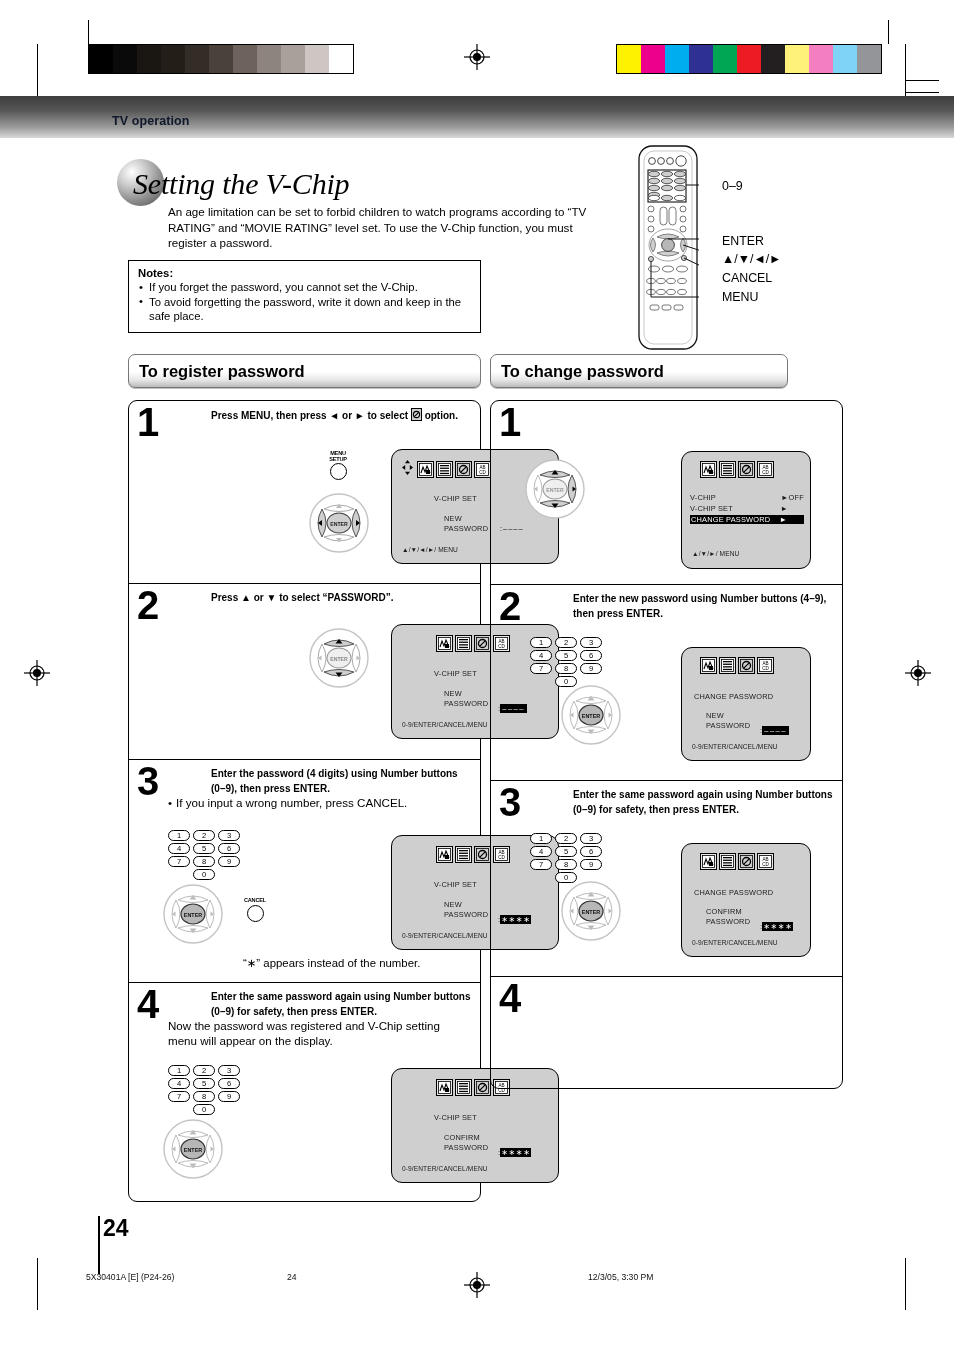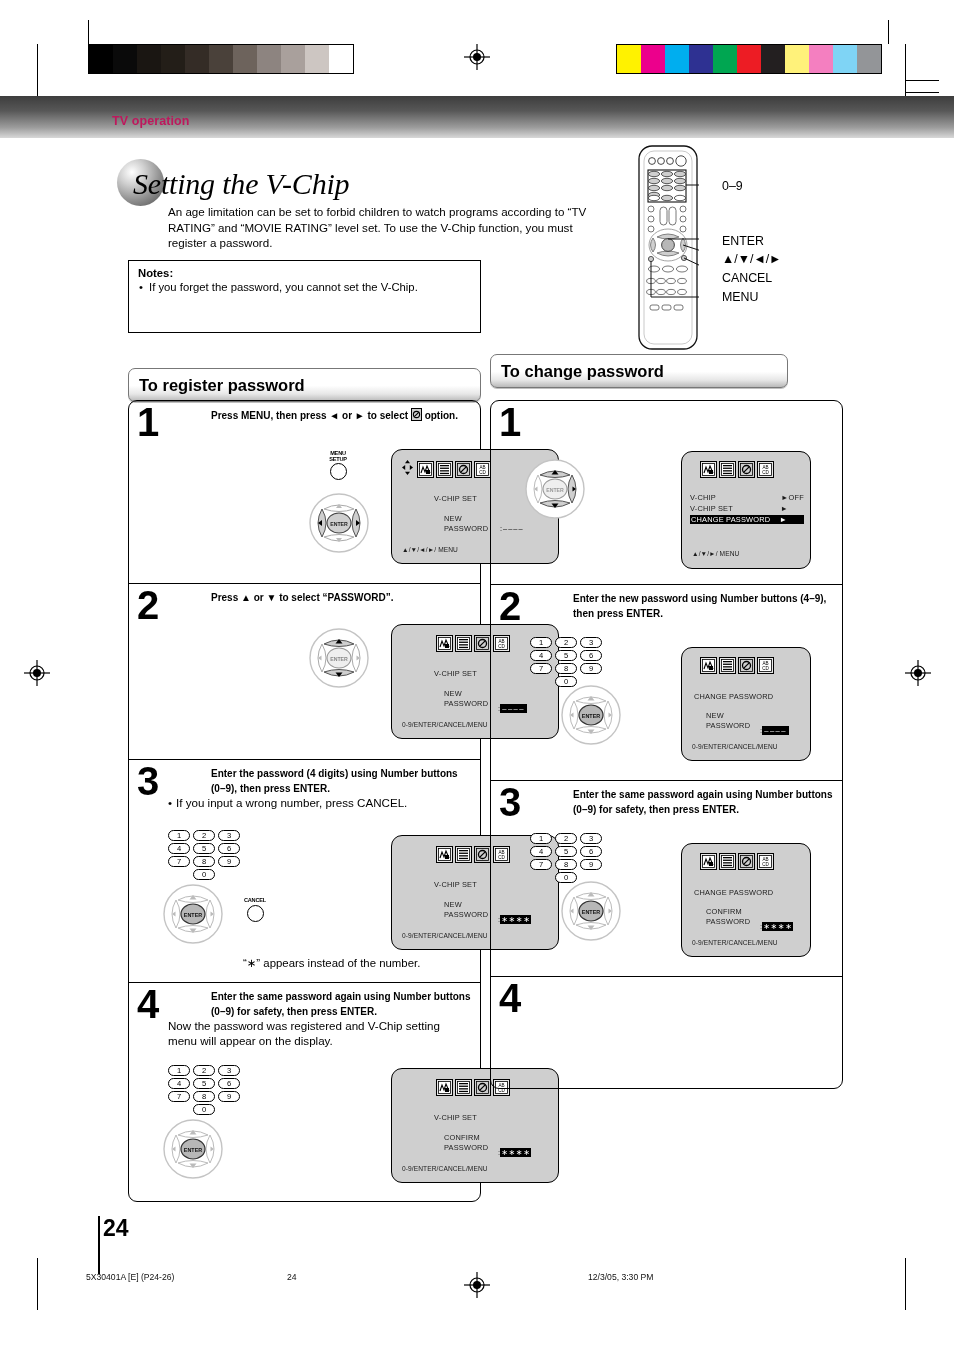--- a/index.html
+++ b/index.html
@@ -23,21 +23,21 @@
   .colorbar-wrap { position:absolute; left:616px; top:44px; display:flex; border:1px solid #000; }
   .colorbar-wrap div { width:24px; height:28px; }
 
   
   .header-band {
     position:absolute; left:0; top:96px; width:954px; height:42px;
     background:linear-gradient(to bottom,#3d3d3d 0%, #575757 35%, #9c9c9c 75%, #d8d8d8 100%);
   }
   .header-title {
     position:absolute; left:112px; top:114px;
-    font-size:12.5px; font-weight:bold; color:#be185d;
+    font-size:12.5px; font-weight:bold; color:#0f172a;
     letter-spacing:.1px;
   }
 
   
   .title-ball {
     position:absolute; left:117px; top:159px; width:47px; height:47px; border-radius:50%;
     background:radial-gradient(circle at 32% 28%, #ffffff 0%, #cfcfcf 28%, #8d8d8d 62%, #4a4a4a 100%);
   }
   .title-text {
     position:absolute; left:133px; top:167px;
@@ -65,21 +65,21 @@
   .callout { position:absolute; font-size:12.4px; color:#000; }
 
   
   .sec-head {
     position:absolute; height:34px; border:1.2px solid #777; border-radius:7px;
     background:linear-gradient(to bottom,#ffffff 0%,#ffffff 52%,#e7e7e7 78%,#b9b9b9 100%);
     display:flex; align-items:center; padding-left:10px;
     font-size:16.5px; font-weight:bold;
     box-shadow:0 1px 0 rgba(0,0,0,.25);
   }
-  #sec-left  { left:128px; top:354px; width:353px;margin-top:14px; }
+  #sec-left  { left:128px; top:354px; width:353px; }
   #sec-right { left:490px; top:354px; width:298px; }
 
   
   .col { position:absolute; border:1.4px solid #000; border-radius:9px; }
   #col-left  { left:128px; top:400px; width:353px; height:802px; }
   #col-right { left:490px; top:400px; width:353px; height:689px; }
 
   .step { position:relative; border-bottom:1.3px solid #000; }
   .step:last-child { border-bottom:none; }
   .step-num {
@@ -211,20 +211,21 @@
 <div class="header-title">TV operation</div>
 
 <div class="title-ball"></div>
 <div class="title-text">Setting the V-Chip</div>
 <div class="intro">An age limitation can be set to forbid children to watch programs according to “TV RATING” and “MOVIE RATING” level set. To use the V-Chip function, you must register a password.</div>
 
 <div class="notes">
   <h4>Notes:</h4>
   <ul>
     <li>If you forget the password, you cannot set the V-Chip.</li>
+    <li>To avoid forgetting the password, write it down and keep in the safe place.</li>
   </ul>
 </div>
 
 <div class="remote-box">
   <svg width="62" height="205" viewBox="0 0 62 205">
     <rect x="2" y="1" width="58" height="203" rx="13" fill="#fff" stroke="#111" stroke-width="1.3"></rect>
     <rect x="7" y="6" width="48" height="193" rx="10" fill="#fff" stroke="#bbb" stroke-width="0.8"></rect>
 
     <circle cx="15" cy="16" r="3.4" fill="#fff" stroke="#333" stroke-width="0.9"></circle>
     <circle cx="24" cy="16" r="3.4" fill="#fff" stroke="#333" stroke-width="0.9"></circle>

